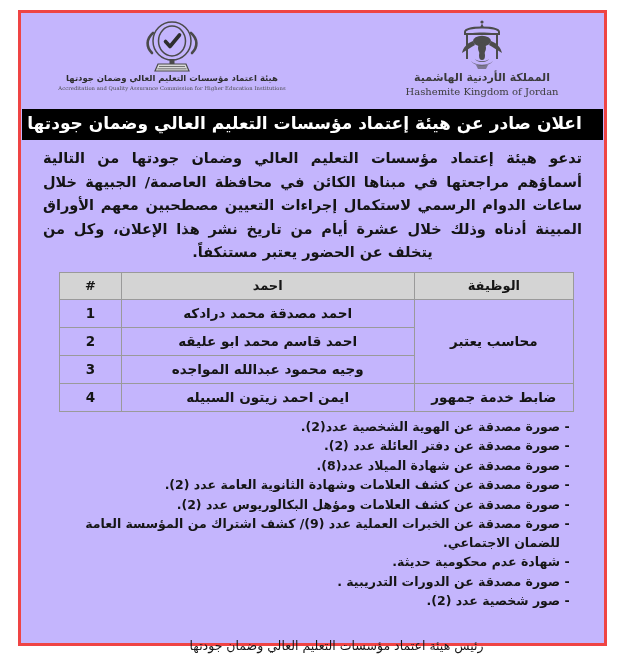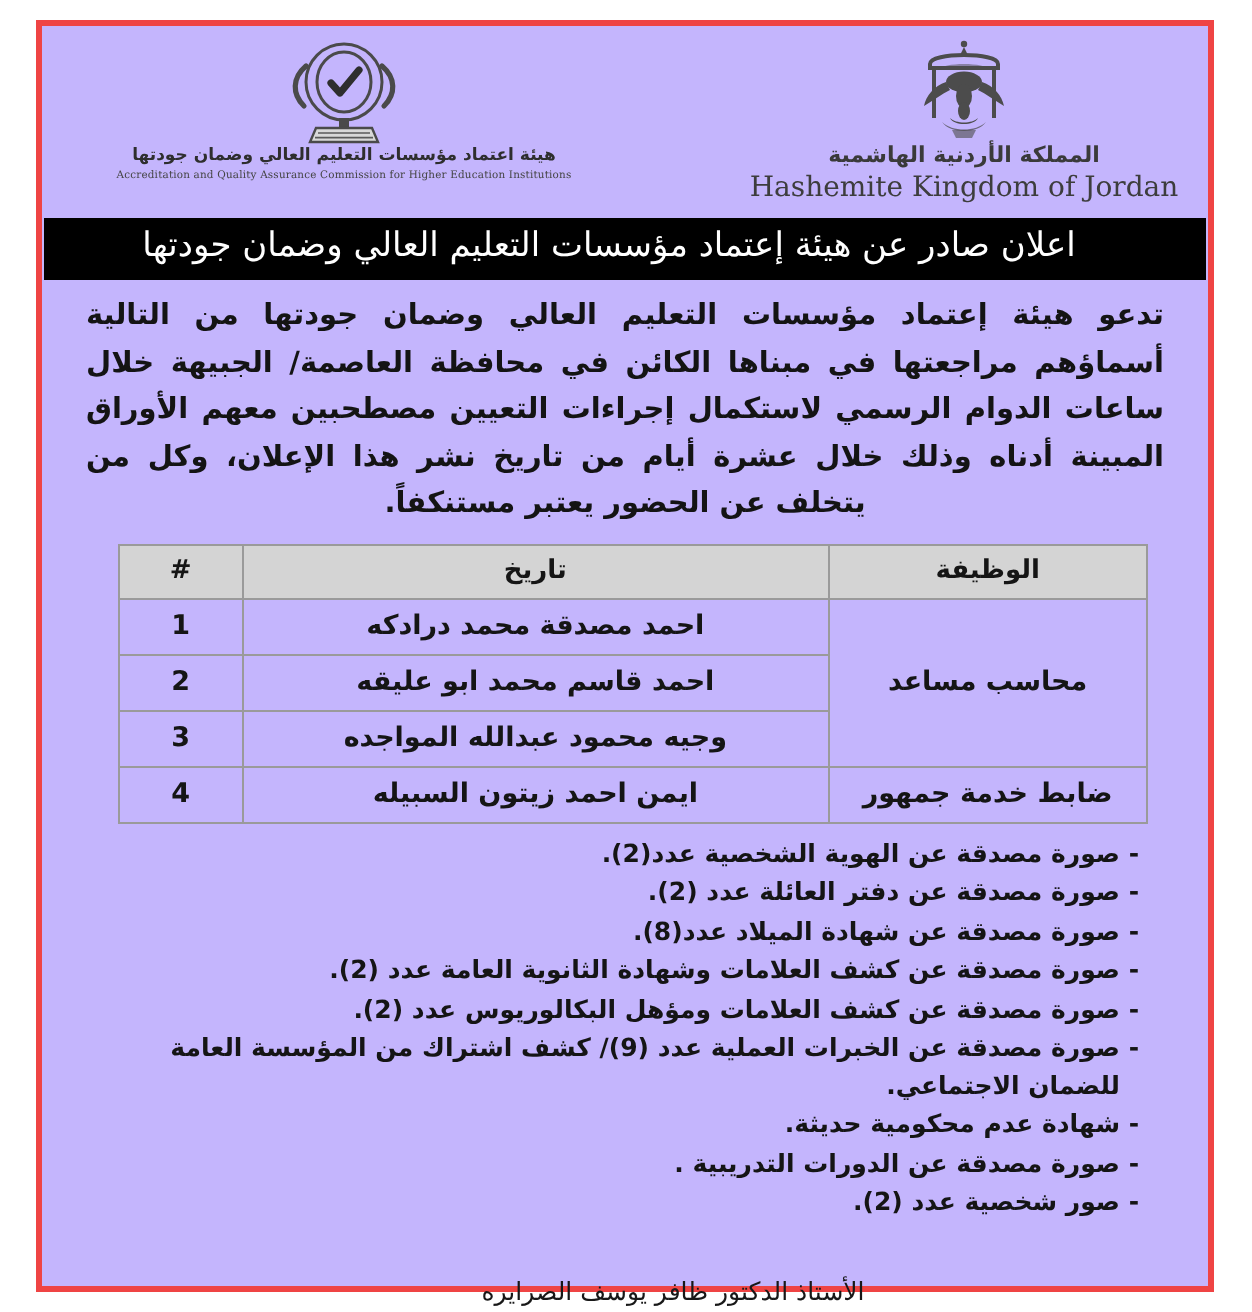--- a/index.html
+++ b/index.html
@@ -64,39 +64,39 @@
     line-height: 1.15;
     letter-spacing: -0.2px;
     white-space: nowrap;
   }
   .logo-ar.small {
     font-size: 8.5px;
     color: #2e2e2e;
   }
   .logo-en {
     font-family: "DejaVu Serif", "Liberation Serif", serif;
-    font-size: 14px;
+    font-size: 10px;
     color: #3d3d3d;
     line-height: 1.2;
     margin-top: 1px;
     white-space: nowrap;
   }
   .logo-en.tiny {
     font-size: 5.2px;
     letter-spacing: 0.1px;
     color: #454545;
   }
 
   
   .title-bar {
     background: #000000;
     color: #ffffff;
     text-align: center;
     font-size: 17px;
-    font-weight: normal;
+    font-weight: bold;
     padding: 4px 16px 6px 0;
     margin: 0 1px;
     line-height: 1.25;
   }
 
   
   .intro {
     padding: 7px 22px 4px 22px;
     font-size: 14.5px;
     font-weight: bold;
@@ -241,27 +241,27 @@
   <div class="table-wrap">
     <table class="applicants">
       <colgroup>
         <col class="col-job">
         <col class="col-name">
         <col class="col-num">
       </colgroup>
       <thead>
         <tr>
           <th>الوظيفة</th>
-          <th>تاريخ</th>
+          <th>احمد</th>
           <th>#</th>
         </tr>
       </thead>
       <tbody>
         <tr>
-          <td rowspan="3">محاسب مساعد</td>
+          <td rowspan="3">محاسب يعتبر</td>
           <td>احمد مصدقة محمد درادكه</td>
           <td class="num">1</td>
         </tr>
         <tr>
           <td>احمد قاسم محمد ابو عليقه</td>
           <td class="num">2</td>
         </tr>
         <tr>
           <td>وجيه محمود عبدالله المواجده</td>
           <td class="num">3</td>
@@ -308,16 +308,17 @@
       <span class="req-dash">-</span>
       <span class="req-text">صورة مصدقة عن الدورات التدريبية .</span>
     </div>
     <div class="req-item">
       <span class="req-dash">-</span>
       <span class="req-text">صور شخصية عدد (2).</span>
     </div>
   </div>
 
   <div class="signature">
+    <div class="sig-line-1">رئيس هيئة اعتماد مؤسسات التعليم العالي وضمان جودتها</div>
     <div class="sig-line-2">الأستاذ الدكتور ظافر يوسف الصرايره</div>
   </div>
 
 </div>
 
 </body></html>

